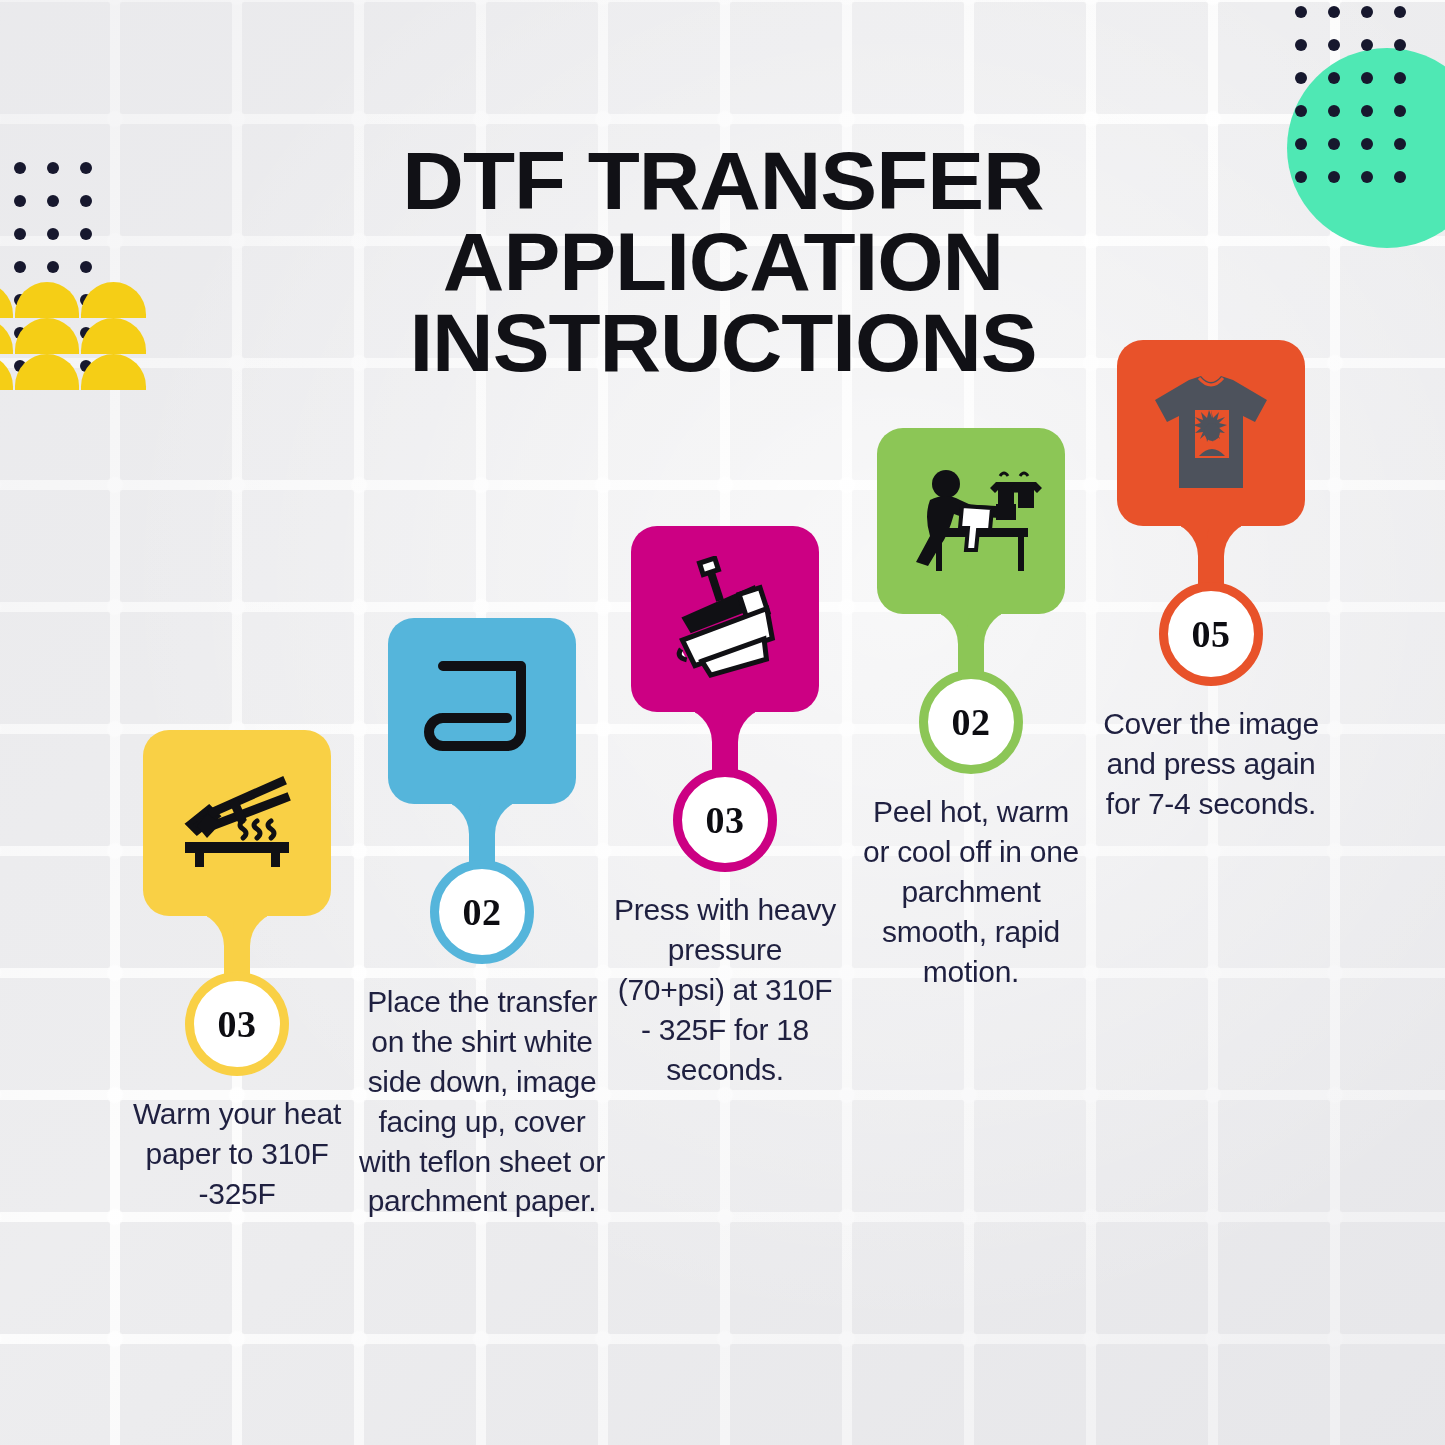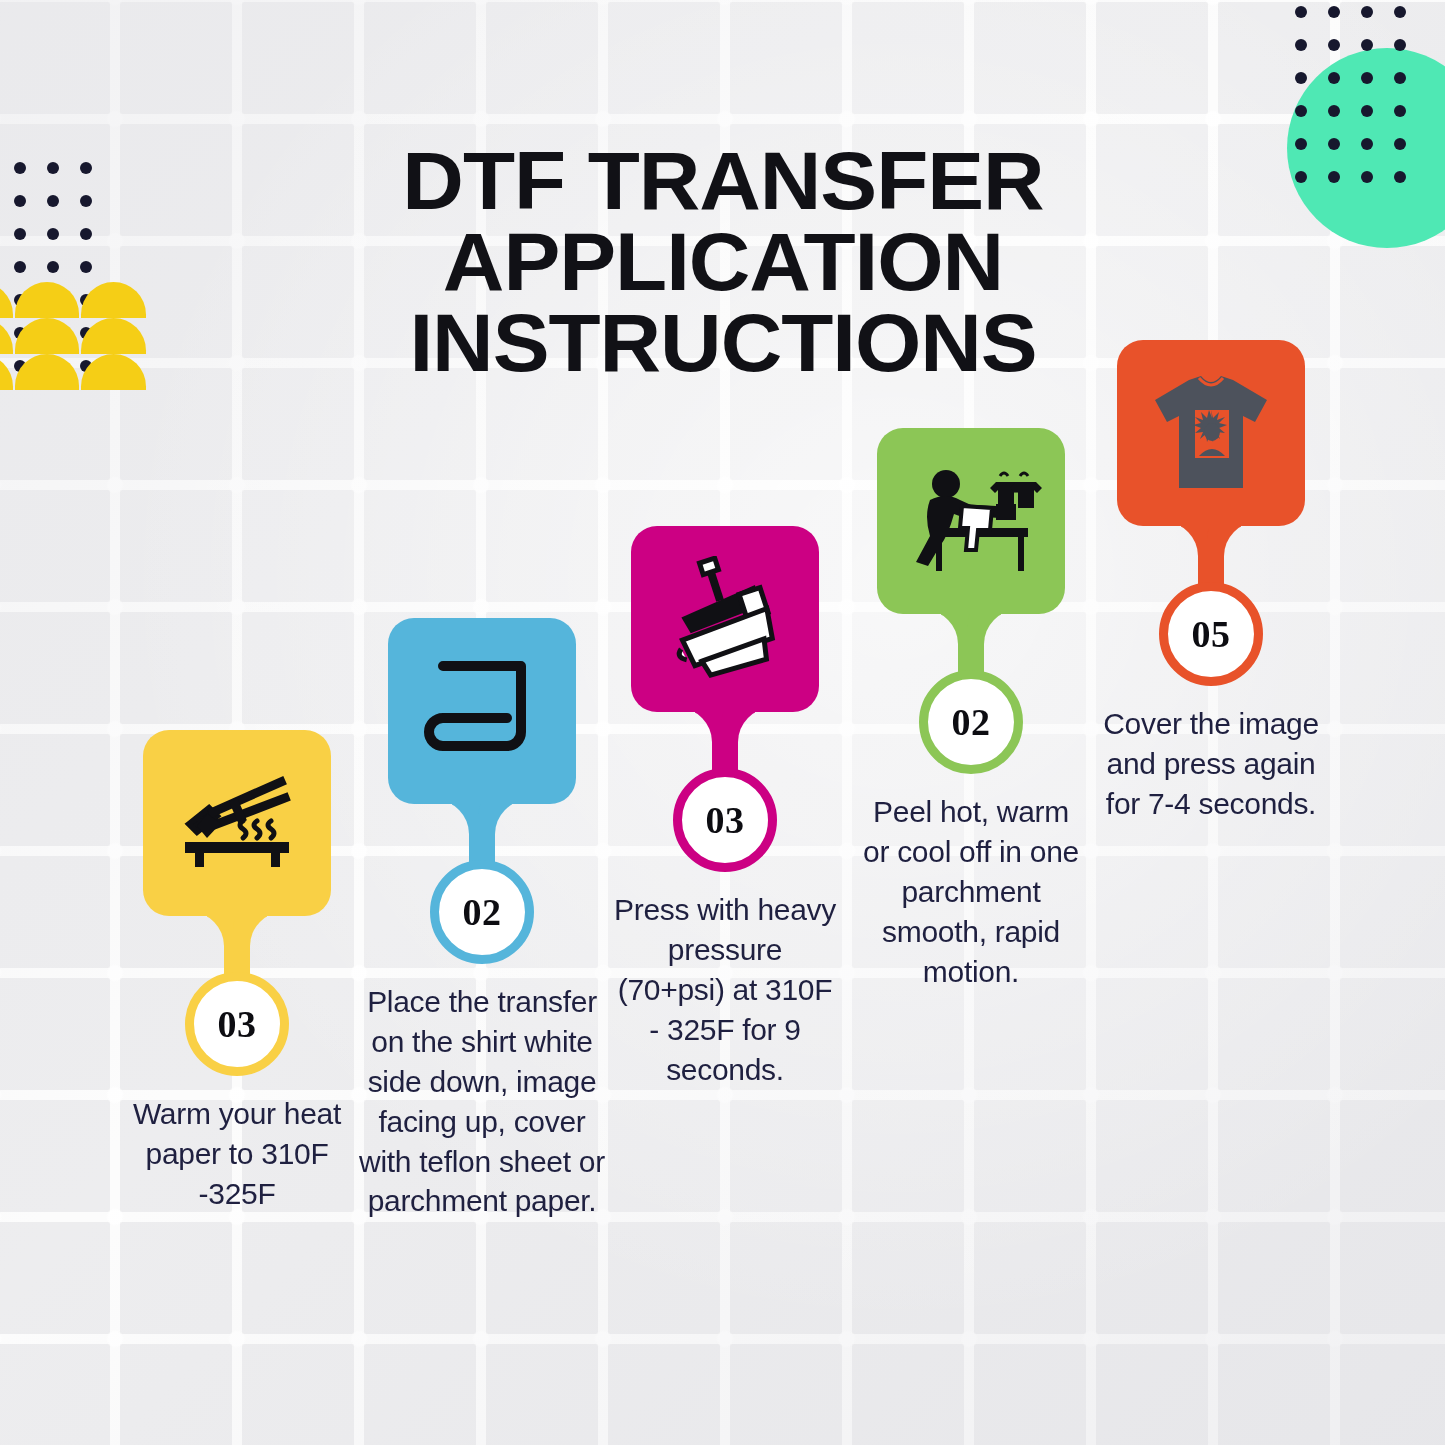--- a/index.html
+++ b/index.html
@@ -283,21 +283,21 @@
       </span>
     </div>
     <div class="connector" style="--c:#CC0083">
       <div class="stem">
           <div class="stem-bar"></div>
         </div>
       <div class="ring">
         <span class="num">03</span>
       </div>
     </div>
-    <p class="desc">Press with heavy pressure (70+psi) at 310F - 325F for 9 seconds.</p>
+    <p class="desc">Press with heavy pressure (70+psi) at 310F - 325F for 18 seconds.</p>
   </div>
 
   <div class="step" id="step-4">
     <div class="card" style="background:#8CC656">
       <span>
         <svg width="142" height="126" viewBox="0 0 142 126">
 
           <g fill="#101014">
             <path d="M100 18 q4-6 8 0" fill="none" stroke="#101014" stroke-width="3"></path>
             <path d="M120 18 q4-6 8 0" fill="none" stroke="#101014" stroke-width="3"></path>

